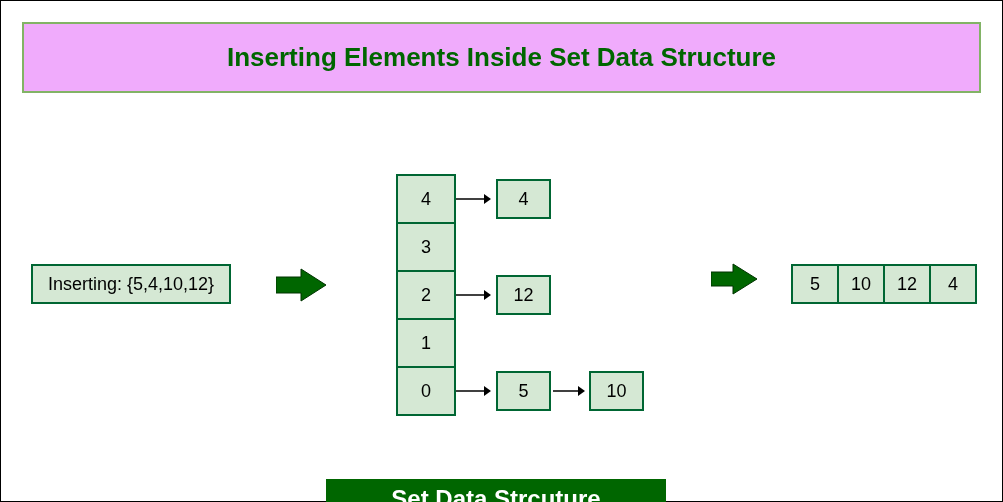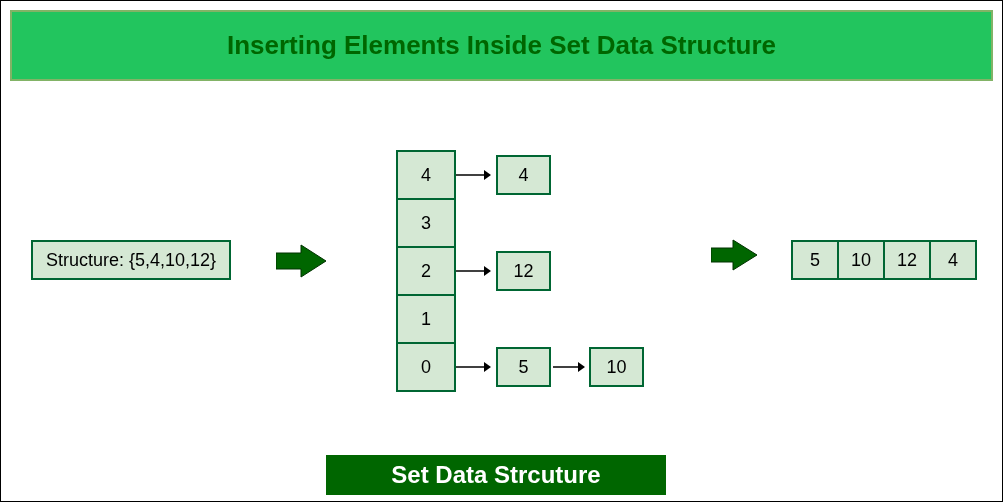--- a/index.html
+++ b/index.html
@@ -10,25 +10,25 @@
     background: #fff;
   }
   .container {
     width: 1003px;
     height: 502px;
     border: 1px solid #000;
     position: relative;
     background: #fff;
   }
   .header {
-    background: #22c55e;
+    background: #f0abfc;
     border: 2px solid #82b366;
     text-align: center;
     padding: 18px 0;
-    margin: 9px;
+    margin: 21px;
   }
   .header h1 {
     margin: 0;
     color: #006600;
     font-size: 26px;
     font-weight: bold;
   }
   .content {
     position: relative;
     height: 420px;
@@ -120,21 +120,21 @@
 
 <div class="container">
 
   <div class="header">
     <h1>Inserting Elements Inside Set Data Structure</h1>
   </div>
 
   <div class="content">
 
     <div class="elements-box">
-      <span>Structure: {5,4,10,12}</span>
+      <span>Inserting: {5,4,10,12}</span>
     </div>
 
     <div class="arrow" style="left:275px; top:153px;">
       <svg width="55" height="36" viewBox="0 0 55 36">
         <polygon points="0,10 25,10 25,2 50,18 25,34 25,26 0,26" fill="#006600" stroke="#003300" stroke-width="1"></polygon>
       </svg>
     </div>
 
     <div class="hash-table">
       <div class="hash-cell">

